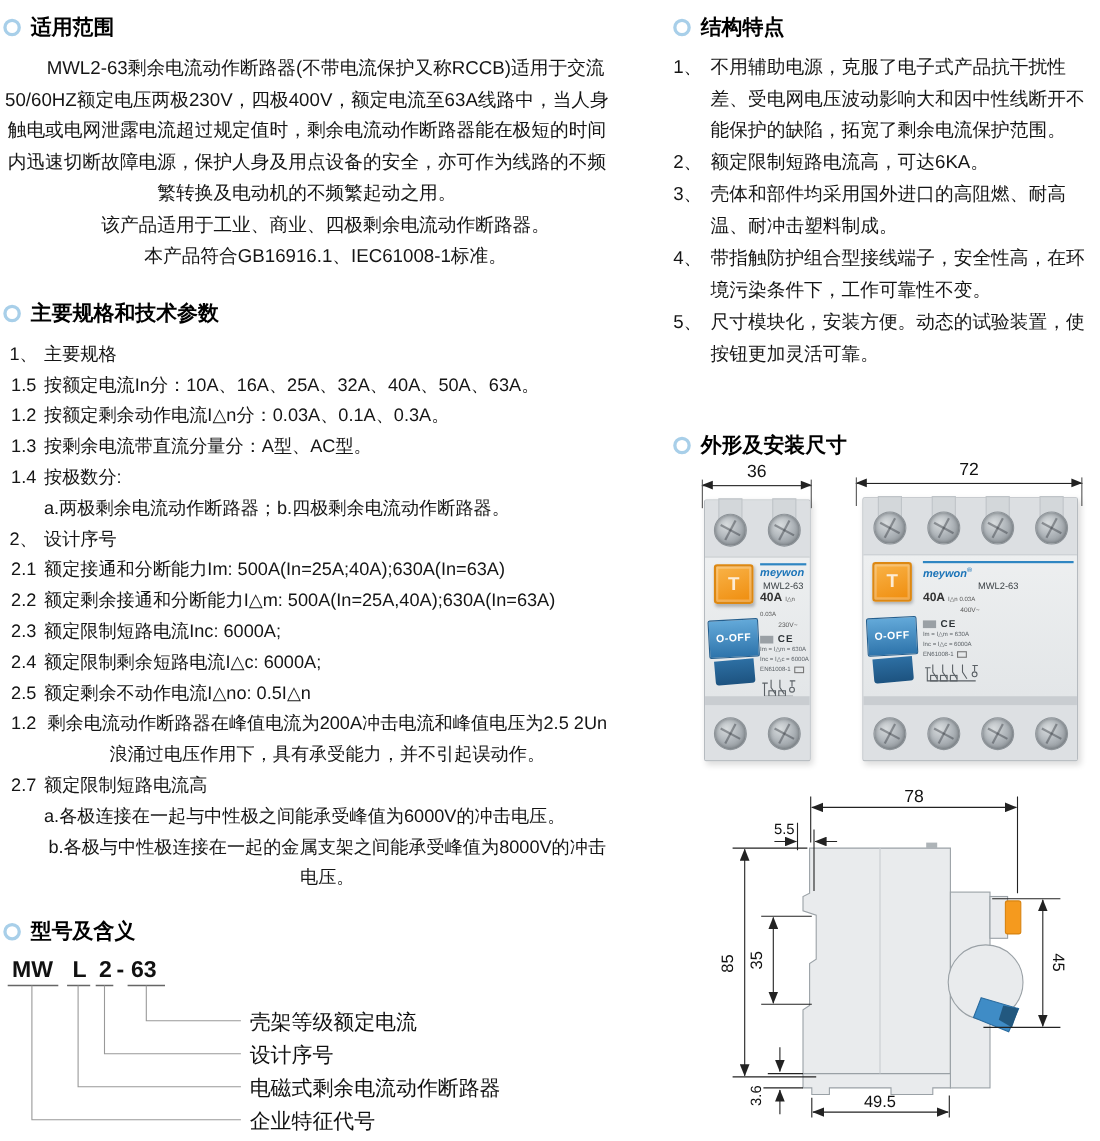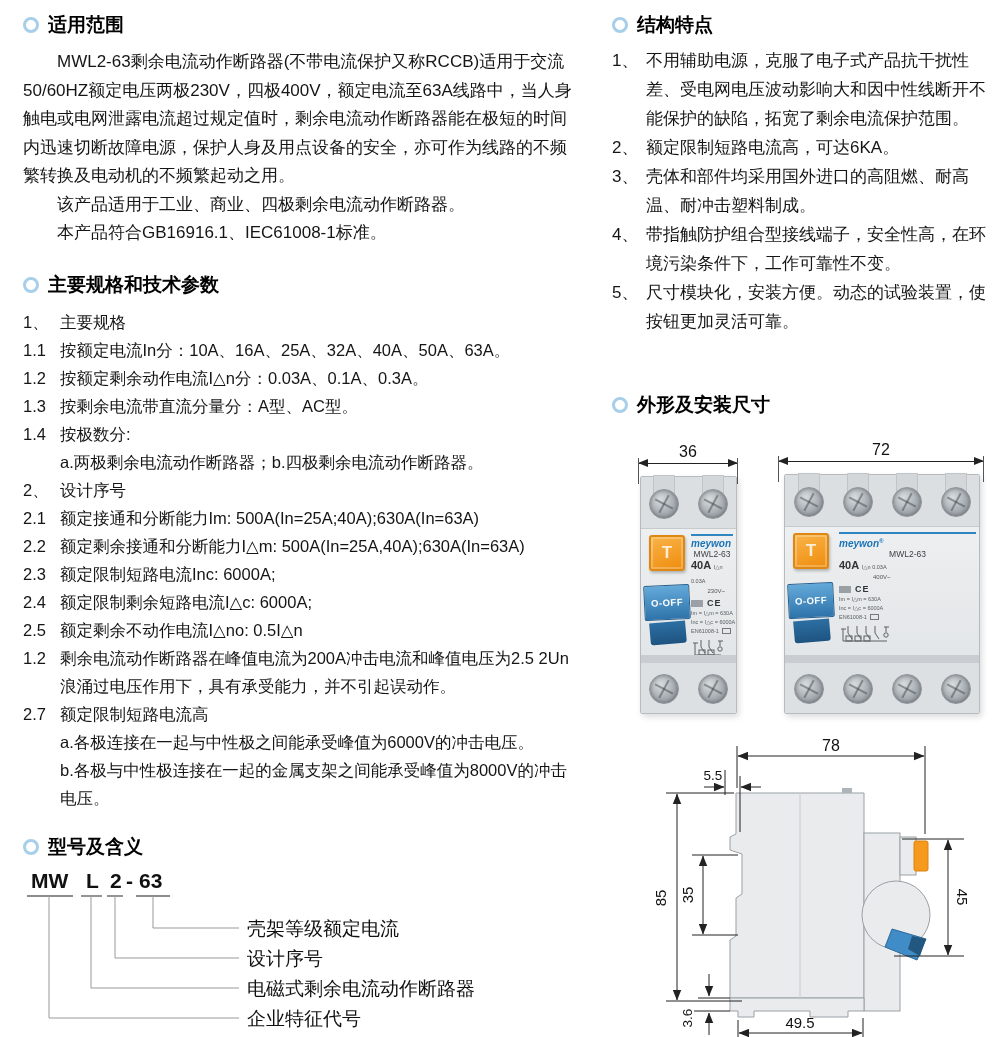--- a/index.html
+++ b/index.html
@@ -1,20 +1,20 @@
 <!DOCTYPE html>
 <html><head>
 <meta charset="utf-8">
 <style>
   * { margin:0; padding:0; box-sizing:border-box; }
   html,body { background:#ffffff; }
   body { font-family:"Liberation Sans","DejaVu Sans",sans-serif; color:#111; }
   .page { position:relative; width:1000px; height:1037px; background:#fff; overflow:hidden; }
 
-  .col-left  { position:absolute; left:23px;  top:0; width:552px; }
+  .col-left  { position:absolute; left:3px;  top:0; width:552px;text-align:center; }
   .col-right { position:absolute; left:612px; top:0; width:388px; }
 
   
   .sec-h { display:flex; align-items:center; gap:9px; font-size:19px; font-weight:bold; color:#000; }
   .ring { width:16px; height:16px; border:3px solid #a8cfe9; border-radius:50%; flex:0 0 auto; }
   .h1 { margin:12px 0 10px 0; }
   .h2 { margin:24px 0 10px 0; }
   .h3 { margin:22px 0 6px 0; }
   .h4 { margin:12px 0 8px 0; }
   .h5 { margin:56px 0 0 0; }
@@ -28,21 +28,21 @@
   .row .n { flex:0 0 37px; }
   .feat .row { font-size:17px; line-height:29px; }
   .feat .row .n { flex:0 0 34px; }
 
   
   svg text { font-family:"Liberation Sans","DejaVu Sans",sans-serif; fill:#111; }
   .model-svg { display:block; }
   .side-svg { display:block; margin-top:0; }
 
   
-  .photo-area { position:relative; height:290px; margin-top:22px; }
+  .photo-area { position:relative; height:290px; margin-top:0; }
 
   
   .dimarrow { position:absolute; }
   .dimarrow .lbl { display:block; text-align:center; font-size:16px; color:#111; line-height:16px; }
   .dimarrow .line { position:relative; height:1px; background:#222; margin-top:3px; }
   .dimarrow .line::before { content:""; position:absolute; left:0; top:-4px;
      border-right:10px solid #222; border-top:4px solid transparent; border-bottom:4px solid transparent; }
   .dimarrow .line::after { content:""; position:absolute; right:0; top:-4px;
      border-left:10px solid #222; border-top:4px solid transparent; border-bottom:4px solid transparent; }
   .dimarrow .tickl, .dimarrow .tickr { position:absolute; top:14px; width:1px; height:26px; background:#555; }
@@ -105,21 +105,21 @@
     <div class="sec-h h2">
       <span class="ring"></span>
       <span>主要规格和技术参数</span>
     </div>
     <div class="rows">
       <div class="row">
           <span class="n">1、</span>
           <span class="t">主要规格</span>
         </div>
       <div class="row">
-          <span class="n">1.1</span>
+          <span class="n">1.5</span>
           <span class="t">按额定电流In分：10A、16A、25A、32A、40A、50A、63A。</span>
         </div>
       <div class="row">
           <span class="n">1.2</span>
           <span class="t">按额定剩余动作电流I△n分：0.03A、0.1A、0.3A。</span>
         </div>
       <div class="row">
           <span class="n">1.3</span>
           <span class="t">按剩余电流带直流分量分：A型、AC型。</span>
         </div>

